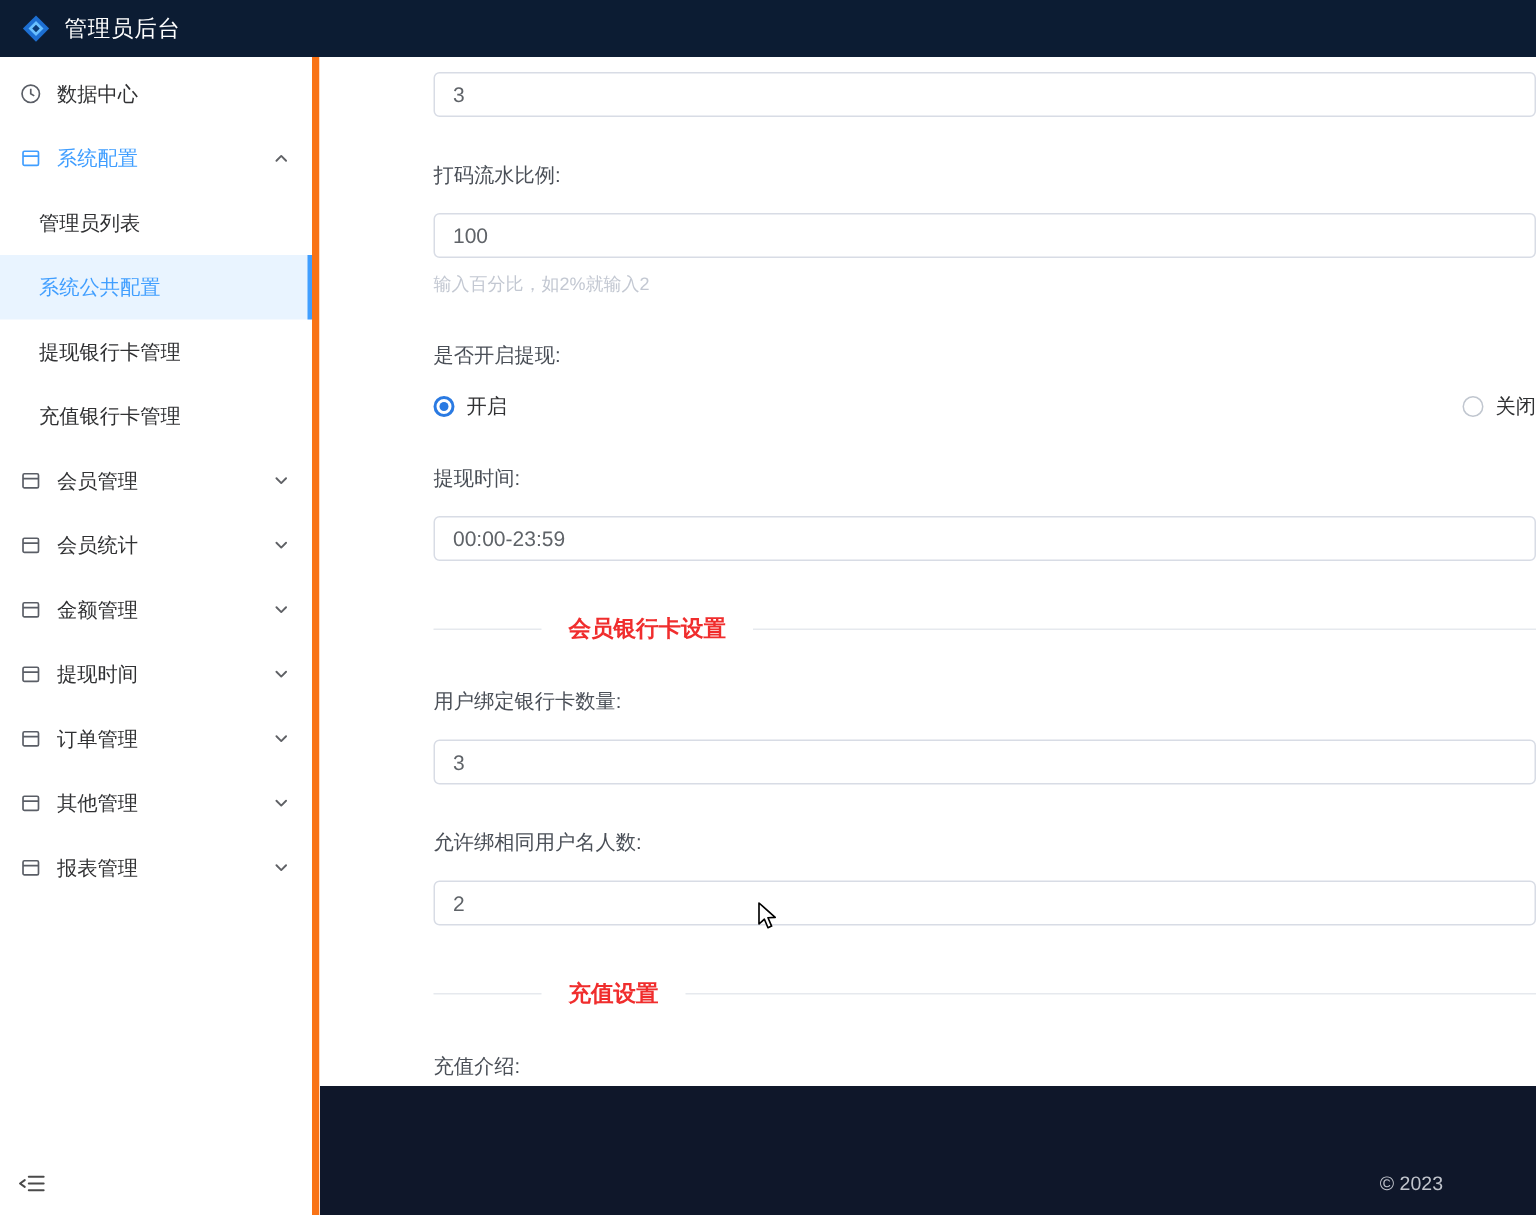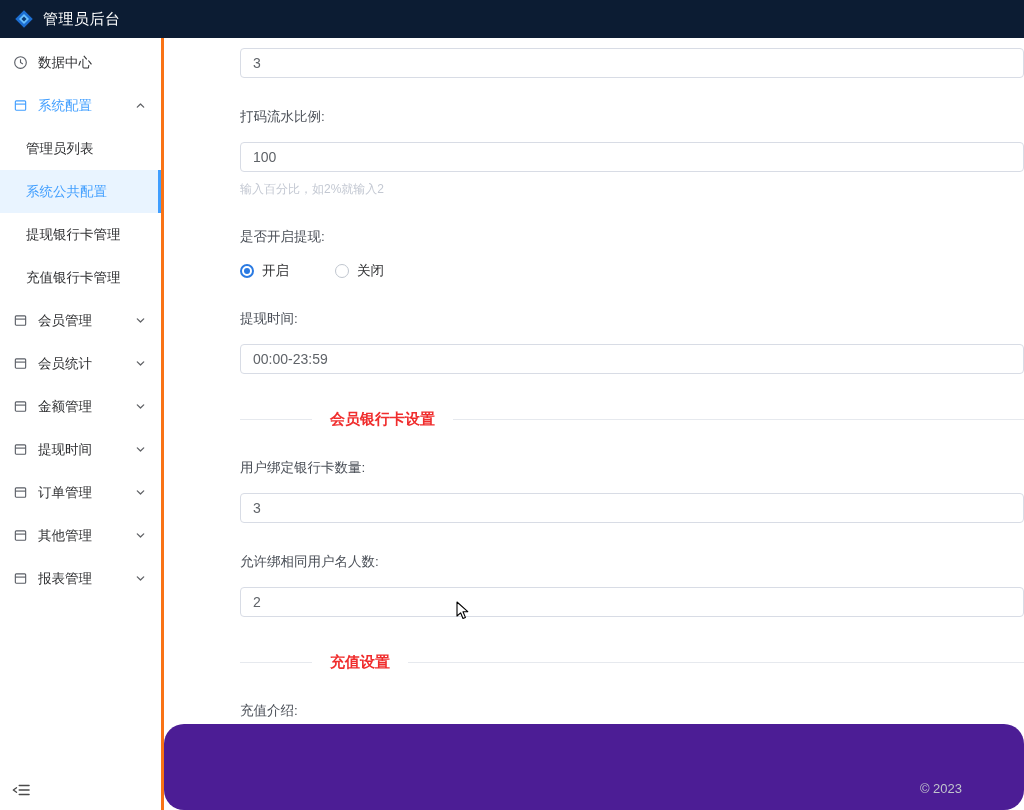--- a/index.html
+++ b/index.html
@@ -12,22 +12,22 @@
   
   .topbar {
     height:38px; background:#0c1c33; display:flex; align-items:center;
     padding:0 14px; gap:9px;
   }
   .topbar-title { color:#fff; font-size:15px; font-weight:normal; letter-spacing:.5px; }
 
   
   .app { display:flex; height:772px; }
   .sidebar {
-    width:164px; flex-shrink:0; background:#fff; position:relative;
-    border-right:3px solid #f97316; padding-top:3px;
+    width:213px; flex-shrink:0; background:#fff; position:relative;
+    border-right:5px solid #f97316; padding-top:3px;
   }
   .main { flex:1; position:relative; overflow:hidden; background:#fff; }
 
   
   .menu-item {
     height:43px; display:flex; align-items:center;
     padding:0 15px 0 13px; font-size:13.5px; color:#303133; cursor:pointer;
   }
   .mi-icon { width:15px; height:15px; margin-right:10px; color:#5a5e66; display:flex; align-items:center; }
   .chev { margin-left:auto; color:#606266; display:flex; }
@@ -46,21 +46,21 @@
   .form-wrap { padding:10px 0 0 76px; }
   .text-input {
     display:block; width:100%; height:30px; border:1px solid #d8dce5;
     border-radius:4px; padding:0 12px; font-size:14px; color:#5f6368;
     outline:none; background:#fff;
   }
   .form-label { font-size:13.5px; color:#4a4f57; margin:30px 0 16px; }
   .divider + .form-label { margin-top:0; }
   .help-text { font-size:12px; color:#c3c8d2; margin-top:9px; }
 
-  .radio-row { display:flex; align-items:center; gap:46px; }
+  .radio-row { display:flex; align-items:center; gap:46px;justify-content:space-between; }
   .radio { display:flex; align-items:center; gap:8px; font-size:13.5px; color:#303133; cursor:pointer; }
   .radio-circle {
     width:14px; height:14px; border-radius:50%; background:#fff;
     border:1px solid #c0c6cf; position:relative;
   }
   .radio.checked .radio-circle { border:2px solid #2a7ae2; }
   .radio.checked .radio-circle::after {
     content:""; position:absolute; width:6px; height:6px; border-radius:50%;
     background:#2a7ae2; left:50%; top:50%; transform:translate(-50%,-50%);
   }
@@ -71,21 +71,21 @@
   .divider-text { padding:0 18px; color:#f02d2d; font-size:15px; font-weight:600; }
 
   .textarea {
     width:538px; height:48px; border:1px solid #9aa0a6; border-radius:2px;
     padding:3px 6px; font-size:13.5px; line-height:1.65; color:#1f2328;
     font-family:inherit; resize:both; outline:none; display:block;
   }
 
   
   .footer {
-    position:absolute; left:0; right:0; bottom:0; height:86px; background:#4c1d95;border-radius:20px;
+    position:absolute; left:0; right:0; bottom:0; height:86px; background:#0f172a;
   }
   .footer-text { position:absolute; right:62px; bottom:14px; color:#c0c4cc; font-size:13px; }
 
   
   .cursor { position:absolute; left:292px; top:563px; pointer-events:none; }
 </style>
 </head>
 <body>
 
 <div class="topbar">

